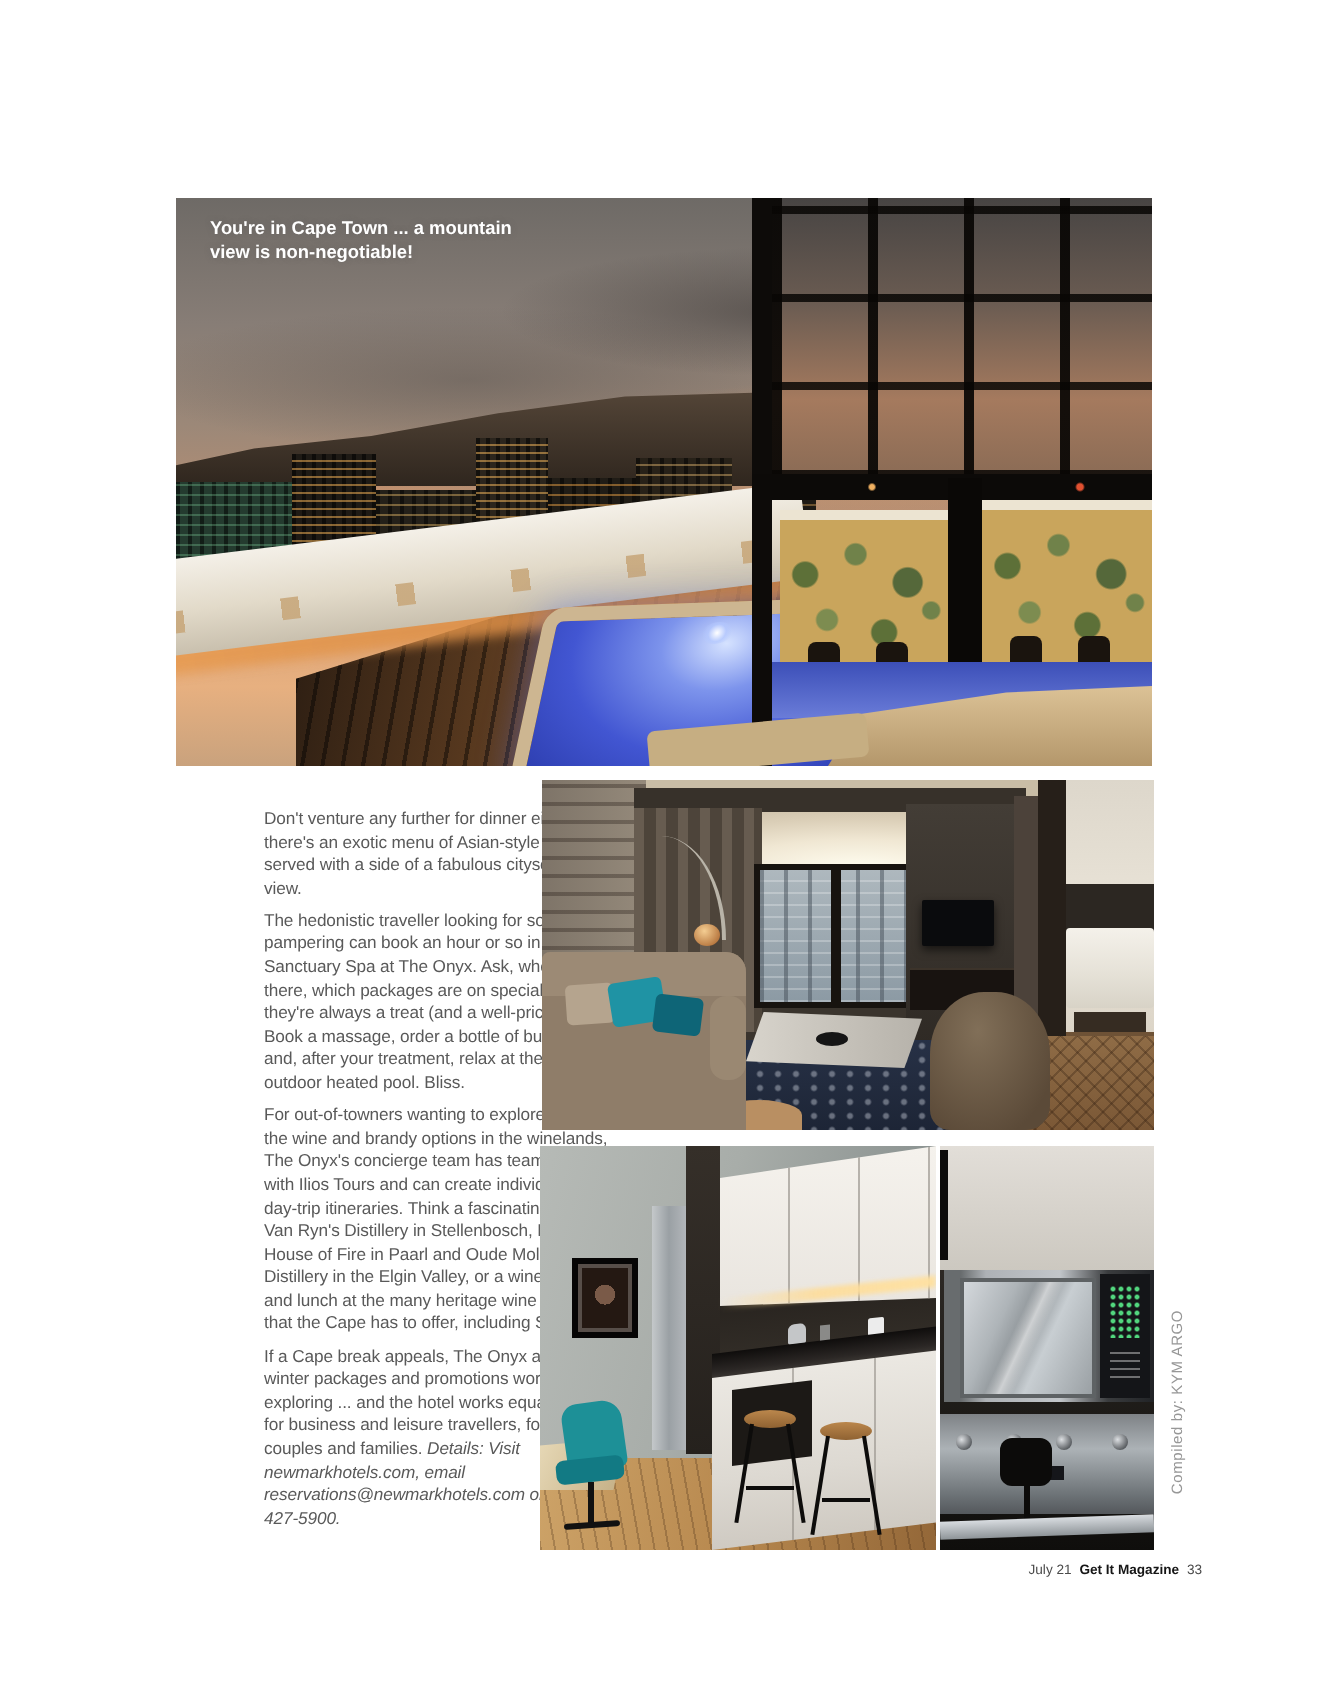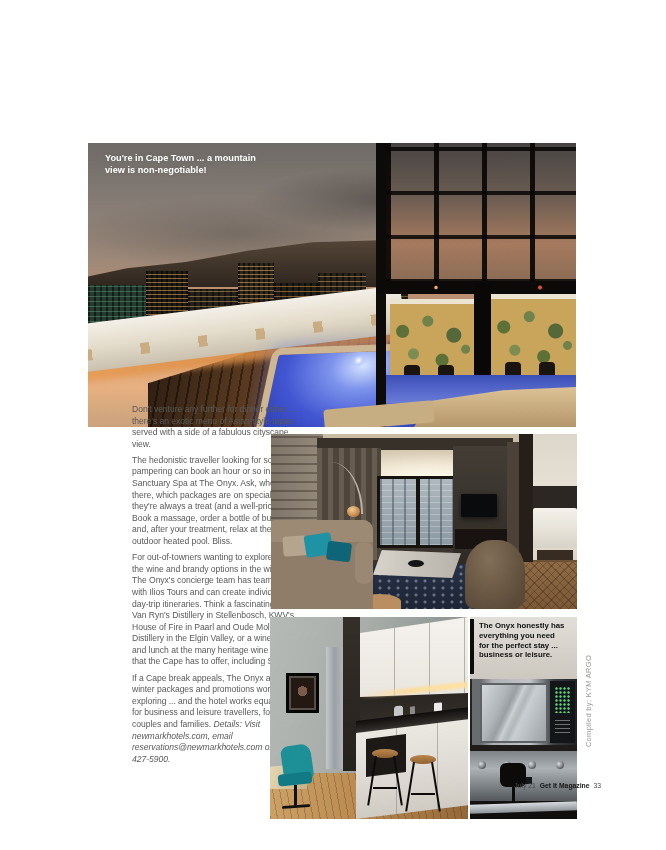--- a/index.html
+++ b/index.html
@@ -1,18 +1,18 @@
 <!DOCTYPE html>
 <html><head>
 <meta charset="utf-8">
 <style>
   html,body{margin:0;padding:0;background:#ffffff;}
   .page{position:relative;width:666px;height:850px;background:#ffffff;overflow:hidden;
         font-family:"Liberation Sans",sans-serif;}
-  .ph{position:absolute;overflow:hidden;background:#222;margin-top:44px;}
+  .ph{position:absolute;overflow:hidden;background:#222;}
   .ph div{position:absolute;}
 
   
   #photo-top{left:88px;top:99px;width:488px;height:284px;}
   .t-sky{inset:0;background:
     radial-gradient(ellipse 200px 46px at 62% 20%,rgba(60,56,54,.55),transparent 70%),
     radial-gradient(ellipse 240px 52px at 30% 32%,rgba(92,86,82,.5),transparent 70%),
     radial-gradient(ellipse 220px 50px at 72% 44%,rgba(242,160,96,.5),transparent 70%),
     radial-gradient(ellipse 170px 40px at 16% 55%,rgba(238,152,92,.45),transparent 70%),
     linear-gradient(180deg,#6e6a66 0%,#877d76 22%,#9c8878 40%,#bb9072 58%,#dba377 74%,#e7b080 86%,#c9a27d 100%);}
@@ -376,24 +376,20 @@
       <div class="k-chseat"></div>
       <div class="k-chstem"></div>
       <div class="k-chbase"></div>
     </div>
   </div>
 
   <div class="ph" id="photo-micro">
     <div class="w-top"></div>
     <div class="w-dark"></div>
     <div class="w-bar"></div>
-    <div class="cap2">The Onyx honestly has
-everything you need
-for the perfect stay ...
-business or leisure.</div>
     <div class="w-micro">
       <div class="w-door"></div>
       <div class="w-panel">
         <div class="w-digits"></div>
         <div class="w-btn"></div>
       </div>
     </div>
     <div class="w-oven">
       <div class="w-knob n1"></div>
       <div class="w-knob n2"></div>

